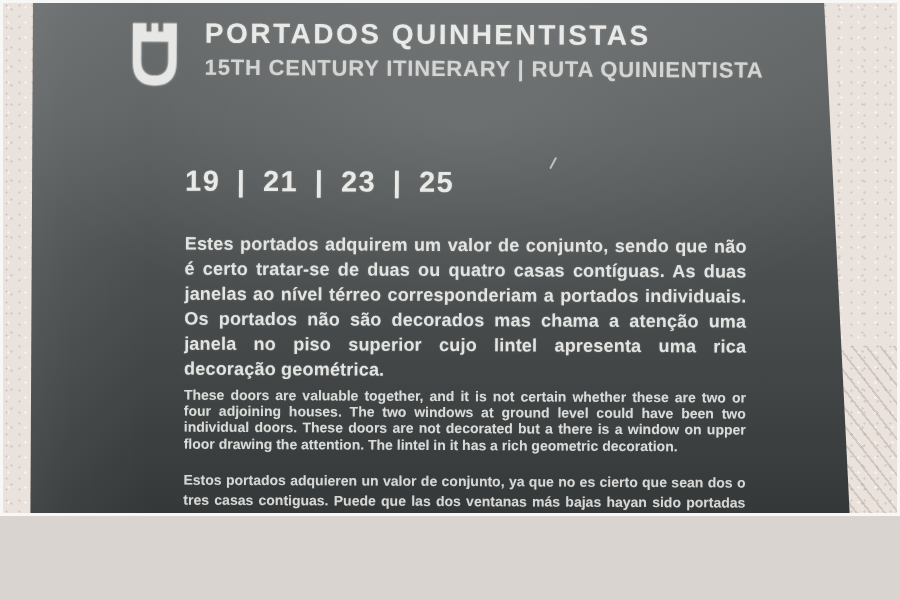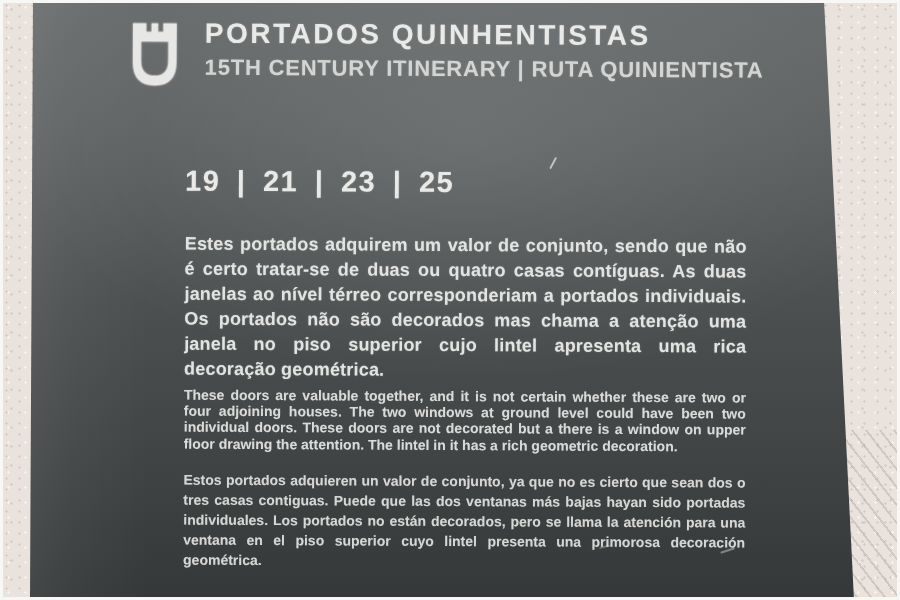--- a/index.html
+++ b/index.html
@@ -1,17 +1,17 @@
 <!DOCTYPE html>
 <html style="--wall: #eae3dd; --frame: #f7f7f5; --plaque-top: #696c6d; --plaque-bottom: #353839; --ink: #e4e5e2;"><head>
 <meta charset="utf-8">
 <style>
   html,body { margin:0; padding:0; background:#d9d4cf; }
   .photo {
-    position:relative; width:900px; height:600px; overflow:hidden;
+    position:relative; width:900px; height:516px; overflow:hidden;
     font-family:"Liberation Sans", sans-serif;
     background-color: var(--wall, #eae3dd);
     background-image:
       radial-gradient(circle, rgba(160,128,112,0.22) 0 1px, transparent 1.4px),
       radial-gradient(circle, rgba(118,94,84,0.16) 0 1px, transparent 1.5px),
       radial-gradient(circle, rgba(255,255,255,0.55) 0 1px, transparent 1.4px);
     background-size: 13px 11px, 23px 19px, 17px 15px;
   }
   .wall-lines {
     position:absolute; right:0; bottom:0; width:70px; height:170px;

